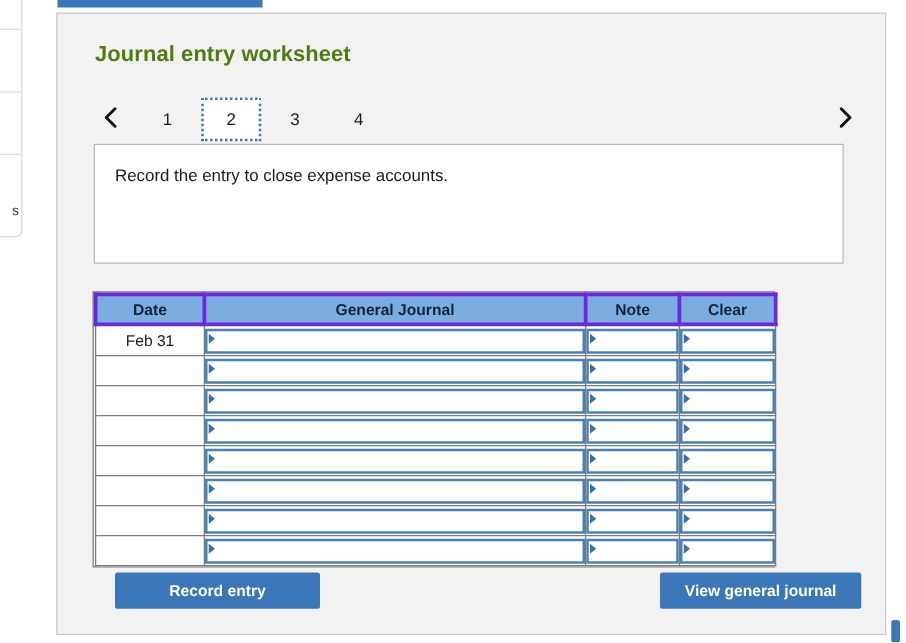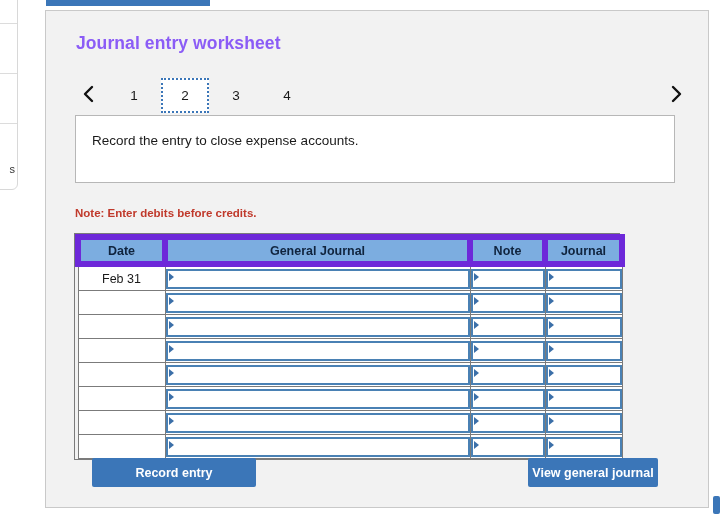--- a/index.html
+++ b/index.html
@@ -68,21 +68,21 @@
     border: 1px solid #c9c9c9;
     box-sizing: border-box;
   }
 
   .panel-title {
     position: absolute;
     left: 30px;
     top: 22px;
     font-size: 17.5px;
     font-weight: bold;
-    color: #8b5cf6;
+    color: #4d7c0f;
     letter-spacing: 0.1px;
   }
 
   
   .pager {
     position: absolute;
     left: 26px;
     top: 62px;
     width: 610px;
     height: 44px;
@@ -119,21 +119,21 @@
     background: #ffffff;
     border: 2px dotted #3b76b8;
   }
 
   
   .instruction {
     position: absolute;
     left: 29px;
     top: 104px;
     width: 600px;
-    height: 68px;
+    height: 96px;
     background: #ffffff;
     border: 1px solid #b7b7b7;
     box-sizing: border-box;
   }
   .instruction-text {
     position: absolute;
     left: 16px;
     top: 17px;
     font-size: 13.5px;
     color: #1a1a1a;
@@ -161,21 +161,21 @@
     border-collapse: collapse;
     width: 544px;
     table-layout: fixed;
   }
   table.journal th {
     background: #7cade0;
     color: #10243e;
     font-size: 12.5px;
     font-weight: bold;
     height: 21px;
-    border: 6px solid #6d28d9;
+    border: 3px solid #6d28d9;
     text-align: center;
     padding: 0;
   }
   table.journal td {
     border: 1px solid #7b7b7b;
     height: 23px;
     padding: 0;
     background: #ffffff;
     vertical-align: middle;
   }
@@ -219,21 +219,21 @@
     font-weight: bold;
     border: none;
     border-radius: 2px;
     height: 29px;
     cursor: pointer;
     font-family: "Liberation Sans", sans-serif;
     padding: 0;
   }
   .btn-record { left: 46px;  top: 447px; width: 164px; }
   .btn-clear  { left: 208px; top: 447px; width: 138px; }
-  .btn-view   { left: 482px; top: 447px; width: 130px; }
+  .btn-view   { left: 482px; top: 447px; width: 161px; }
 
   
   .scroll-fragment {
     position: absolute;
     left: 713px;
     top: 496px;
     width: 7px;
     height: 18px;
     background: #3b76b8;
     border-radius: 2px;
@@ -285,36 +285,35 @@
             <polyline points="4,3 11,10 4,17" fill="none" stroke="#111" stroke-width="2.4" stroke-linecap="round" stroke-linejoin="round"></polyline>
           </svg>
         </span>
       </div>
     </div>
 
     <div class="instruction">
       <div class="instruction-text">Record the entry to close expense accounts.</div>
     </div>
 
-    <div class="note">Note: Enter debits before credits.</div>
 
     <div class="table-wrap">
       <table class="journal">
         <colgroup>
           <col class="c-date">
             <col class="c-gj">
             <col class="c-debit">
             <col class="c-credit">
         </colgroup>
         <thead>
           <tr>
             <th>Date</th>
             <th>General Journal</th>
             <th>Note</th>
-            <th>Journal</th>
+            <th>Clear</th>
           </tr>
         </thead>
         <tbody>
 
           <tr>
             <td class="date-cell">Feb 31</td>
             <td class="sel-cell">
               <div class="sel-box">
                 <span class="sel-caret"></span>
                 <span></span>

